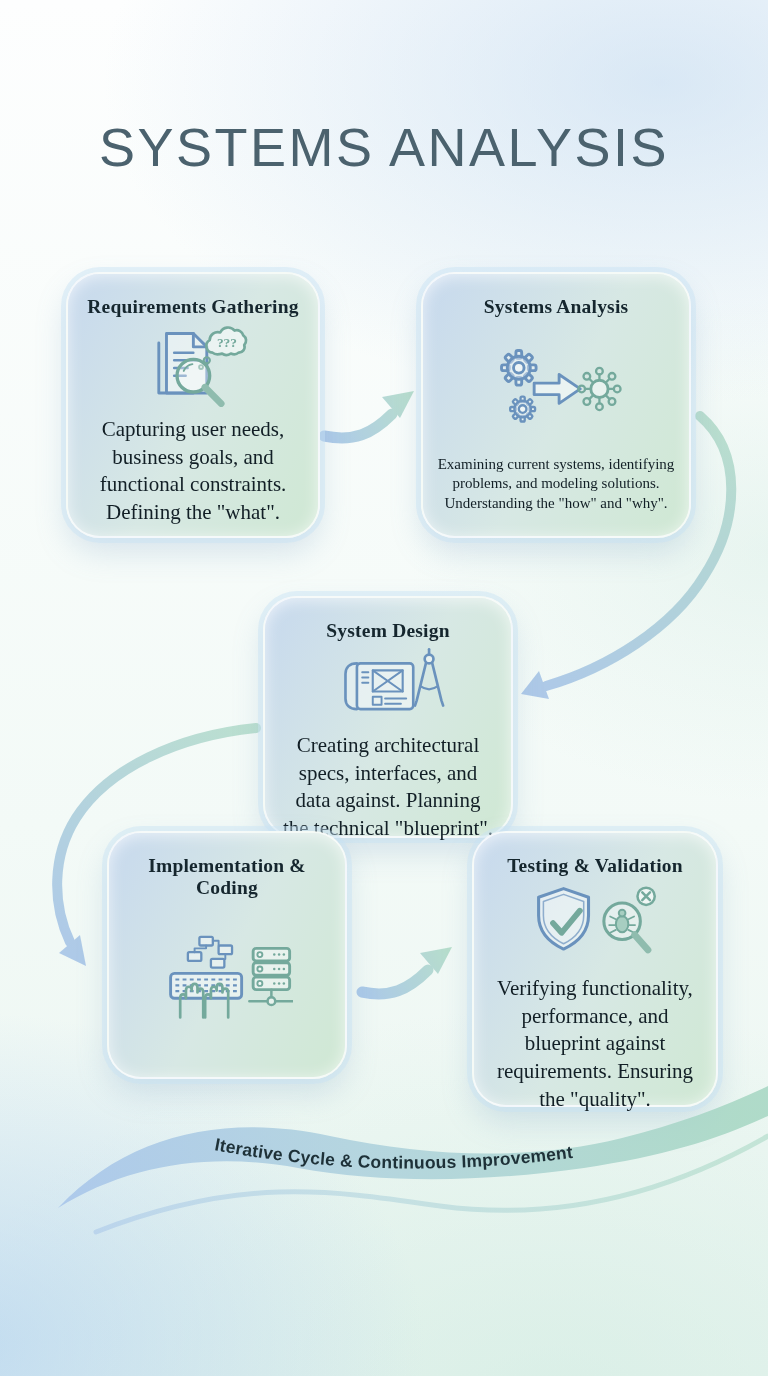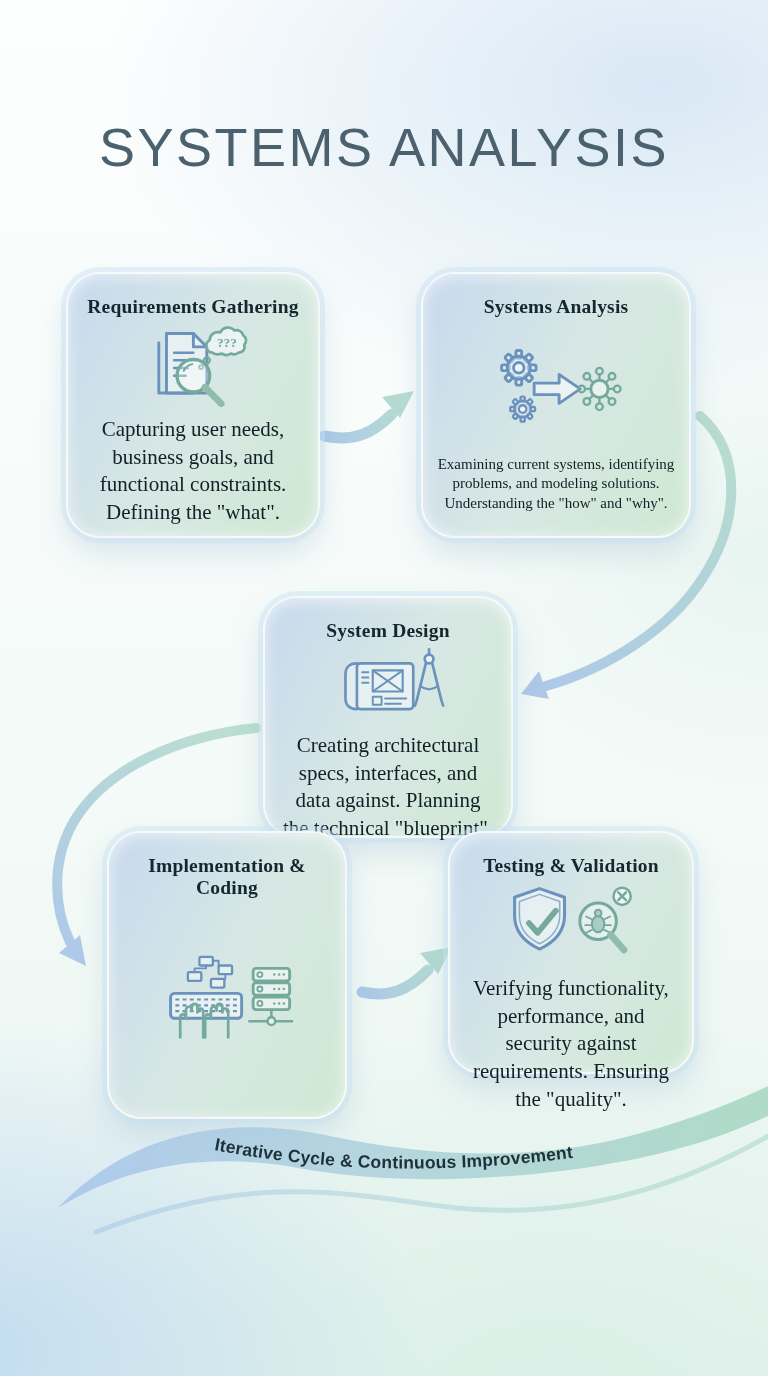--- a/index.html
+++ b/index.html
@@ -40,22 +40,22 @@
     margin:4px 0 2px;font-size:19.5px;font-weight:700;color:#15262e;letter-spacing:.2px;text-align:center;
   }
   .icon-wrap{flex:1;display:flex;align-items:center;justify-content:center;width:100%;}
   .icon-wrap svg{height:96px;width:auto;}
   .card p{
     margin:0 0 6px;font-size:21px;line-height:1.32;color:#121f26;text-align:center;font-weight:500;
   }
   .card-1{left:66px;top:272px;width:254px;height:266px;}
   .card-2{left:421px;top:272px;width:270px;height:266px;}
   .card-3{left:263px;top:564px;width:250px;height:242px;margin-top:32px;}
-  .card-4{left:107px;top:831px;width:240px;height:288px;}
-  .card-5{left:448px;top:831px;width:246px;height:243px;}
+  .card-4{left:107px;top:831px;width:240px;height:248px;}
+  .card-5{left:472px;top:831px;width:246px;height:276px;}
   .card-2 p{font-size:15px;}
   .card-3 p,.card-4 p,.card-5 p{max-width:214px;}
   .card-3 .icon-wrap svg{height:88px;}
 </style>
 </head>
 <body>
 
 <div class="canvas">
 
   <h1 class="title">SYSTEMS ANALYSIS</h1>
@@ -238,21 +238,21 @@
         <g stroke="#74a99c">
           <ellipse cx="97" cy="47" rx="6.5" ry="8.5" fill="#a7cec1" stroke-width="2"></ellipse>
           <circle cx="97" cy="35.5" r="3.5" fill="#a7cec1" stroke-width="2"></circle>
           <path d="M90.5,42 l-6,-3 M90.5,48 h-7 M90.5,53 l-6,3 M103.5,42 l6,-3 M103.5,48 h7 M103.5,53 l6,3" stroke-width="1.8"></path>
         </g>
         <circle cx="122" cy="18" r="9" fill="rgba(255,255,255,0.6)" stroke="#74a99c" stroke-width="2.6"></circle>
         <path d="M118,14 l8,8 M126,14 l-8,8" stroke="#74a99c" stroke-width="2.6"></path>
         <path d="M110,58 L124,74" stroke="#8fbcae" stroke-width="7"></path>
       </svg>
     </div>
-    <p>Verifying functionality, performance, and security against requirements. Ensuring the "quality".</p>
+    <p>Verifying functionality, performance, and blueprint against requirements. Ensuring the "quality".</p>
   </section>
 
   <svg class="layer" viewBox="0 0 768 1376" aria-hidden="false">
     <defs>
       <linearGradient id="ribbonGrad" gradientUnits="userSpaceOnUse" x1="60" y1="1160" x2="740" y2="1140">
         <stop offset="0" stop-color="#a6c4ea"></stop>
         <stop offset="0.45" stop-color="#acd0dc"></stop>
         <stop offset="1" stop-color="#a5d6c2"></stop>
       </linearGradient>
       <path id="ribbonTextPath" d="M214,1150 C330,1172 444,1174 572,1158" fill="none"></path>

